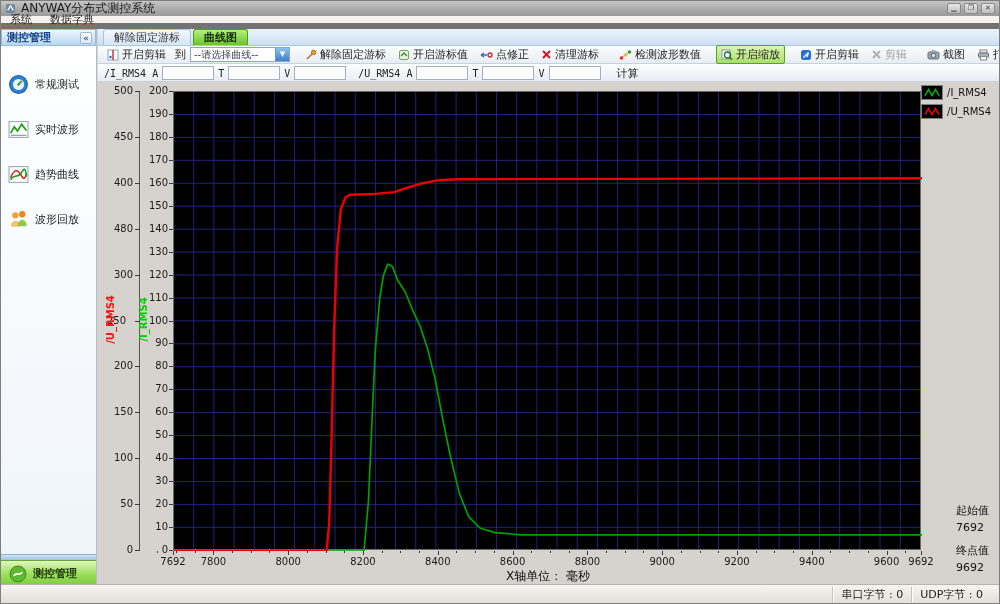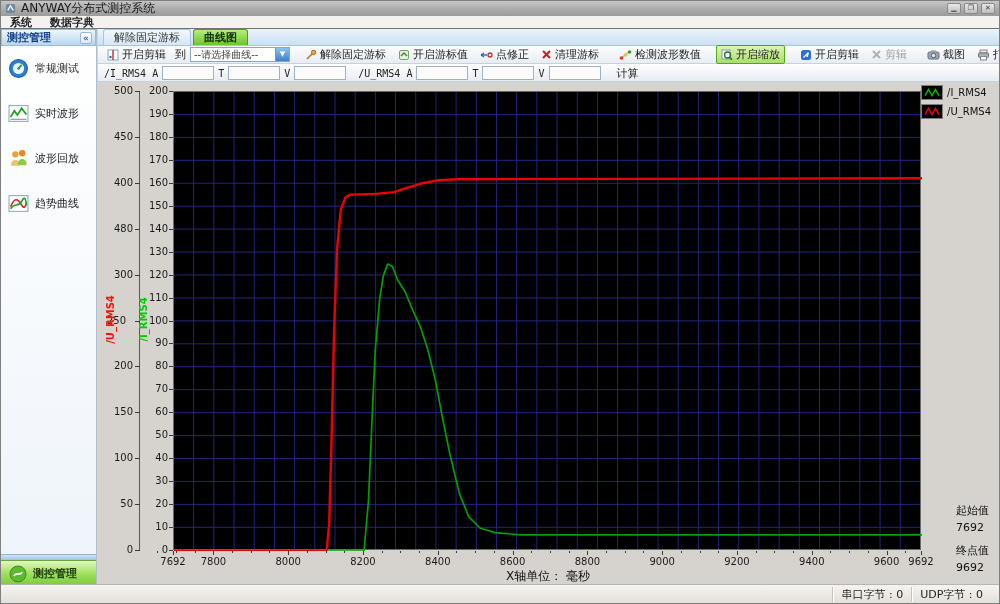--- a/index.html
+++ b/index.html
@@ -16,33 +16,33 @@
     background:linear-gradient(#c6c6c6,#a9a9a9 60%,#9b9b9b);
     display:flex;align-items:center;padding:0 4px;color:#1d1d1d;font-size:11px;}
   .titlebar .ticon{width:11px;height:11px;margin-right:5px;}
   .title-text{flex:1;font-size:12px;color:#1a1a1a;}
   .winbtns{display:flex;gap:3px;}
   .winbtn{width:14px;height:11px;background:linear-gradient(#e8e8e8,#bdbdbd);
     border:1px solid #8a8a8a;border-radius:2px;font-size:7px;line-height:9px;
     text-align:center;color:#444;}
   
   .menubar{position:absolute;left:0;top:15px;width:100%;height:13px;
-    background:#f4f2ef;border-bottom:1px solid #737373;display:flex;align-items:center;font-weight:bold;}
+    background:#f4f2ef;border-bottom:6px solid #737373;display:flex;align-items:center;}
   .menu-item{padding:0 9px;font-size:11px;color:#222;}
   
   .sidebar{position:absolute;left:0;top:28px;width:96px;height:557px;
     background:linear-gradient(#ffffff,#eef4fa);border-right:1px solid #aebfd0;
     display:flex;flex-direction:column;}
   .sb-header{height:17px;background:linear-gradient(#ecf6fe,#b9d7f0);
     border:1px solid #98badb;display:flex;align-items:center;justify-content:space-between;
     padding:0 3px 0 5px;color:#15428b;font-weight:bold;font-size:11px;}
   .sb-collapse{width:12px;height:12px;background:linear-gradient(#fff,#dbe9f6);
     border:1px solid #9ab7d4;border-radius:2px;color:#2b6cb0;font-size:9px;
     line-height:10px;text-align:center;}
-  .sb-list{flex:1;padding-top:0;}
+  .sb-list{flex:1;padding-top:16px;}
   .sb-item{height:45px;display:flex;align-items:center;gap:6px;padding-left:7px;cursor:default;}
   .sb-item svg{flex:0 0 auto;}
   .sb-item-label{font-size:11px;color:#222;}
   .sb-footer-strip{height:6px;background:linear-gradient(#cfe4f6,#9fc4e4);
     border-top:1px solid #8fb4d6;}
   .sb-bottom-btn{height:26px;background:linear-gradient(#e2f7c0,#9ade57 55%,#7cc93e);
     border-top:1px solid #69a838;display:flex;align-items:center;gap:6px;
     padding-left:8px;font-weight:bold;color:#1c3a08;}
   
   .tabbar{position:absolute;left:97px;top:28px;right:0;height:17px;
@@ -142,34 +142,34 @@
     <div class="sb-item">
       <svg width="21" height="21" viewBox="0 0 20 20">
         <rect x="1" y="2.5" width="18" height="15" fill="#fff" stroke="#8fa8bd"></rect>
         <path d="M2.5 13.5 L6 7.5 L9 11.5 L13 5 L17.5 11" stroke="#18a018" fill="none" stroke-width="1.6"></path>
         <path d="M2.5 15.5 H17.5" stroke="#888"></path>
       </svg>
       <span class="sb-item-label">实时波形</span>
     </div>
     <div class="sb-item">
       <svg width="21" height="21" viewBox="0 0 20 20">
+        <rect x="1" y="2.5" width="18" height="15" fill="#fff" stroke="#8fa8bd"></rect>
+        <path d="M2.5 13 C6 4.5, 9 5, 12 10 S16 15, 17.5 9" stroke="#d42222" fill="none" stroke-width="1.5"></path>
+        <path d="M2.5 15 C6 9, 10 14, 13 8 S17 6, 17.5 12" stroke="#22a022" fill="none" stroke-width="1.5"></path>
+      </svg>
+      <span class="sb-item-label">趋势曲线</span>
+    </div>
+    <div class="sb-item">
+      <svg width="21" height="21" viewBox="0 0 20 20">
         <circle cx="7" cy="6" r="3" fill="#f0a030"></circle>
         <path d="M3 14 q4 -5.5 8 0 v3 h-8 z" fill="#f2c368"></path>
         <circle cx="13.5" cy="5" r="3" fill="#e88820"></circle>
         <path d="M9.5 13 q4 -5.5 8 0 v3.5 h-8 z" fill="#8ecb4a"></path>
       </svg>
       <span class="sb-item-label">波形回放</span>
-    </div>
-    <div class="sb-item">
-      <svg width="21" height="21" viewBox="0 0 20 20">
-        <rect x="1" y="2.5" width="18" height="15" fill="#fff" stroke="#8fa8bd"></rect>
-        <path d="M2.5 13 C6 4.5, 9 5, 12 10 S16 15, 17.5 9" stroke="#d42222" fill="none" stroke-width="1.5"></path>
-        <path d="M2.5 15 C6 9, 10 14, 13 8 S17 6, 17.5 12" stroke="#22a022" fill="none" stroke-width="1.5"></path>
-      </svg>
-      <span class="sb-item-label">趋势曲线</span>
     </div>
   </div>
   <div class="sb-footer-strip"></div>
   <div class="sb-bottom-btn">
     <svg width="18" height="18" viewBox="0 0 18 18">
       <circle cx="9" cy="9" r="8" fill="#5fb832" stroke="#3f8f1a"></circle>
       <path d="M5 11 C7 5.5, 11 12.5, 13 7" stroke="#fff" stroke-width="1.8" fill="none"></path>
     </svg>
     <span>测控管理</span>
   </div>

